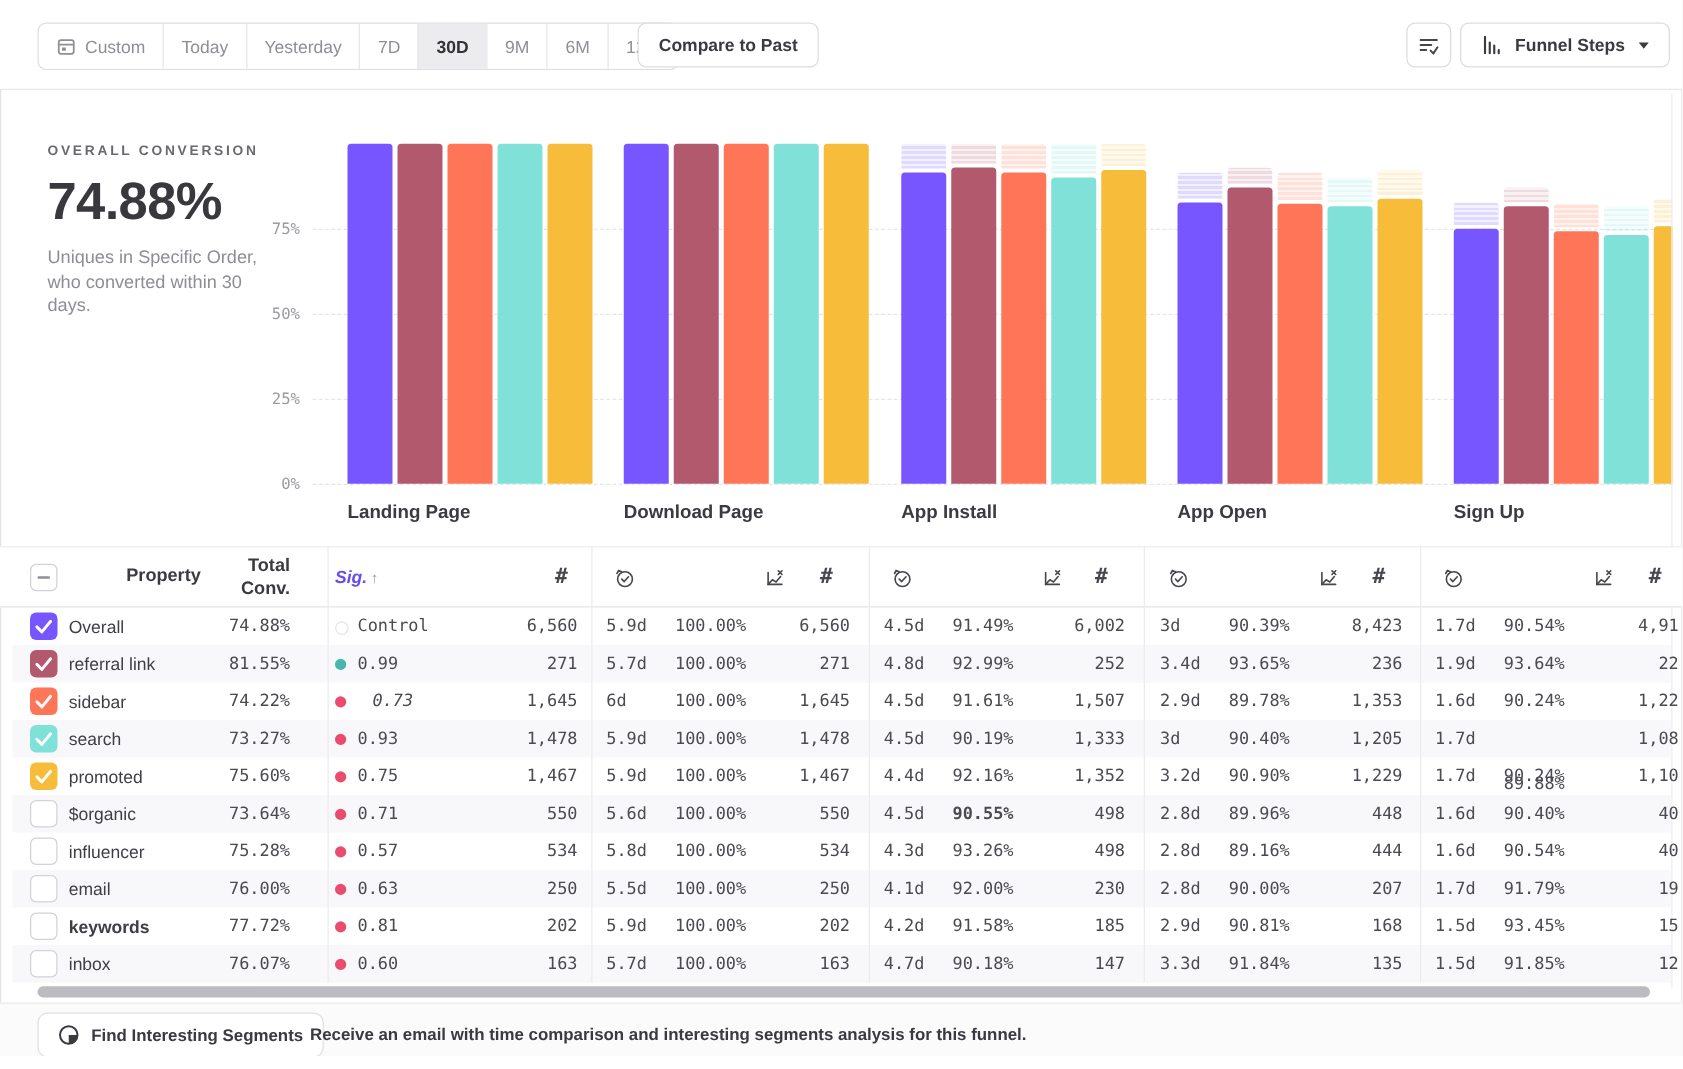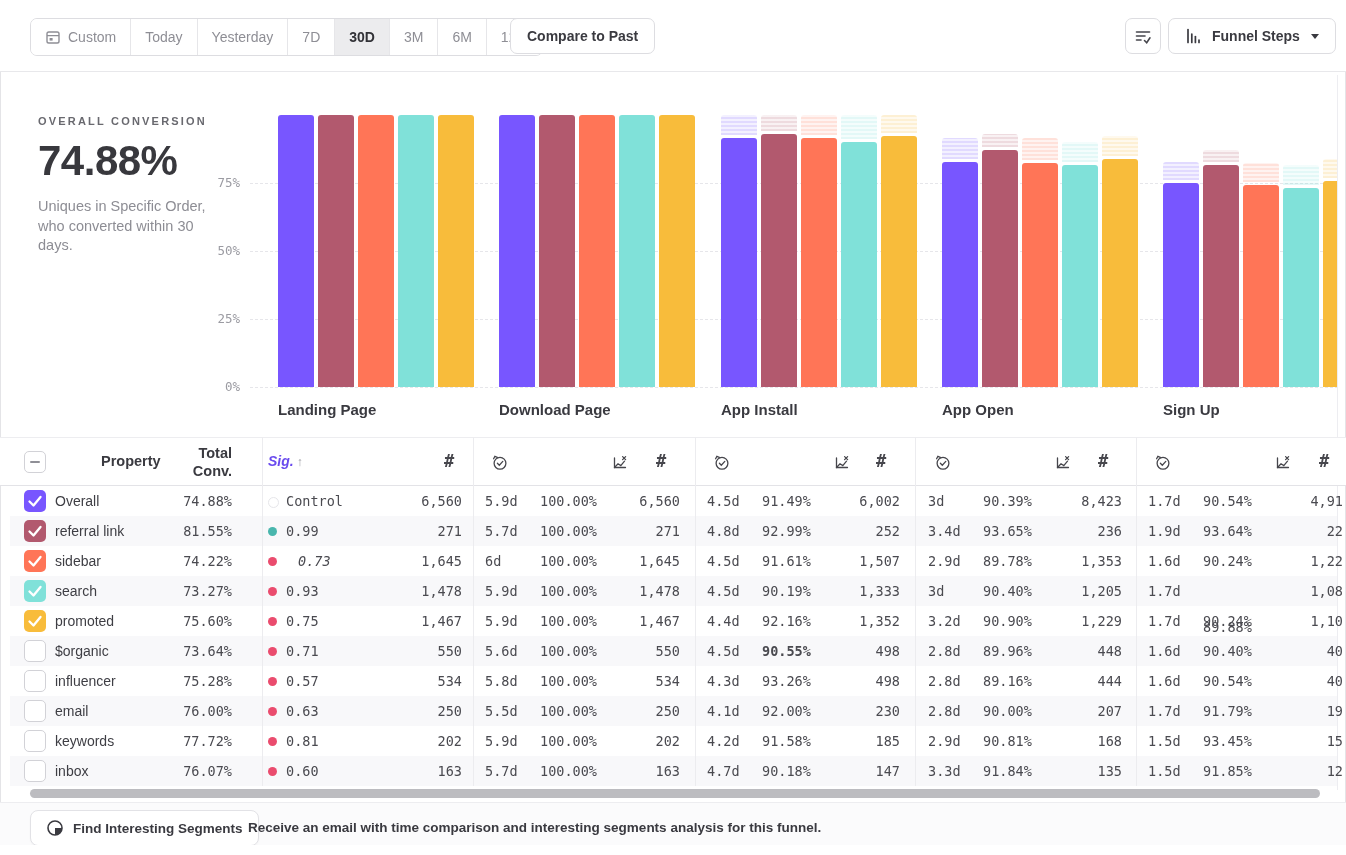--- a/index.html
+++ b/index.html
@@ -89,21 +89,21 @@
         <div class="seg-item">
           <span>Yesterday</span>
         </div>
         <div class="seg-item">
           <span>7D</span>
         </div>
         <div class="seg-item active">
           <span>30D</span>
         </div>
         <div class="seg-item">
-          <span>3M</span>
+          <span>9M</span>
         </div>
         <div class="seg-item">
           <span>6M</span>
         </div>
         <div class="seg-item">
           <span>12M</span>
         </div>
       </div>
     <div class="btn" id="compare-btn">
       <span>Compare to Past</span>
@@ -451,21 +451,21 @@
         <div class="cell num right" style="left: 810px; width: 80px;">230</div>
         <div class="cell num" style="left: 918px;">2.8d</div>
         <div class="cell num" style="left: 973px;">90.00%</div>
         <div class="cell num right" style="left: 1032px; width: 80px;">207</div>
         <div class="cell num" style="left: 1138px;">1.7d</div>
         <div class="cell num" style="left: 1193px;">91.79%</div>
         <div class="cell num right" style="left: 1253px; width: 80px;">19</div>
       </div>
       <div class="trow" style="top: 726px;">
         <div class="checkbox unchecked" style="left: 14px; top: 4px;"></div>
-        <div class="cell prop" style="left: 45px;">keywords</div>
+        <div class="cell prop" style="left: 45px; font-weight: bold;">keywords</div>
         <div class="cell num right" style="left: 140px; width: 82px;">77.72%</div>
         <div class="sig-dot" style="left: 258px; background: rgb(234, 76, 110);"></div>
         <div class="cell num" style="left: 276px;">0.81</div>
         <div class="cell num right" style="left: 372px; width: 80px;">202</div>
         <div class="cell num" style="left: 475px;">5.9d</div>
         <div class="cell num" style="left: 530px;">100.00%</div>
         <div class="cell num right" style="left: 590px; width: 80px;">202</div>
         <div class="cell num" style="left: 697px;">4.2d</div>
         <div class="cell num" style="left: 752px;">91.58%</div>
         <div class="cell num right" style="left: 810px; width: 80px;">185</div>

